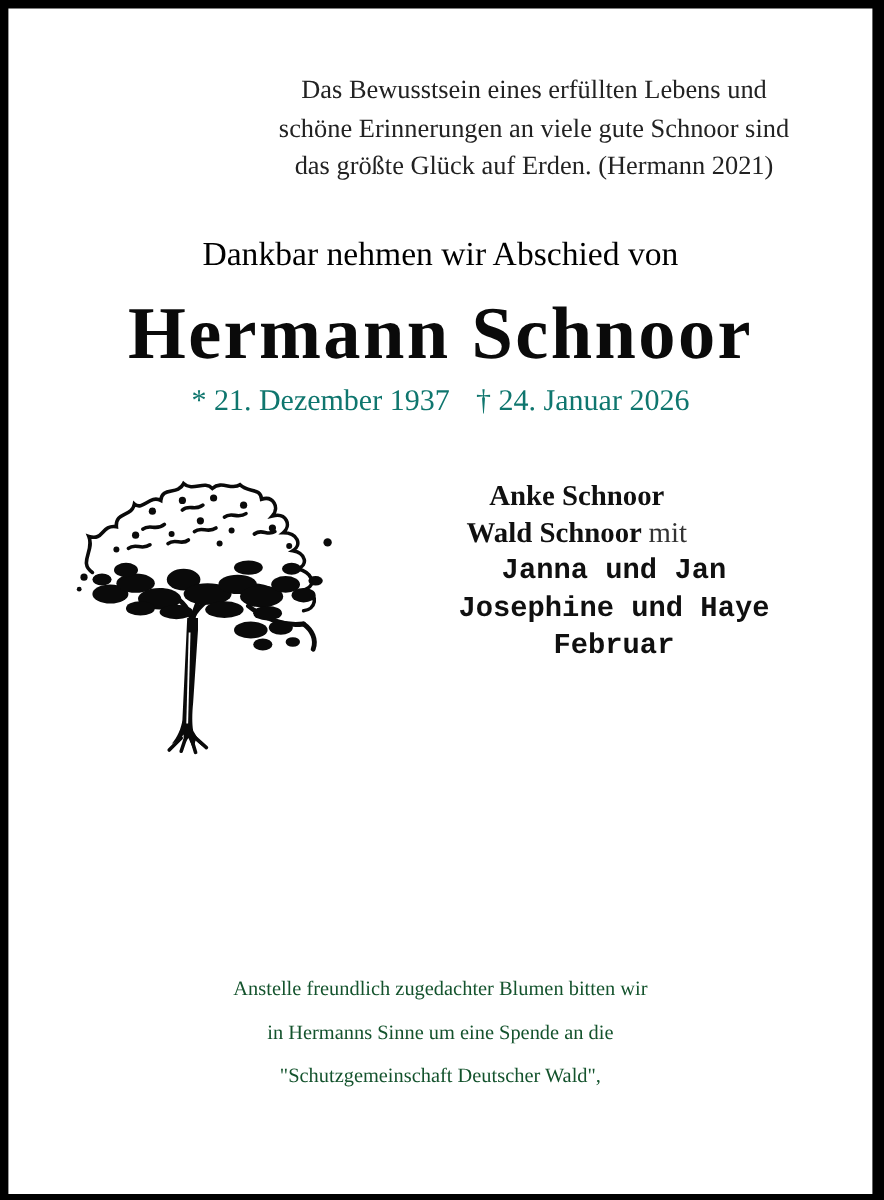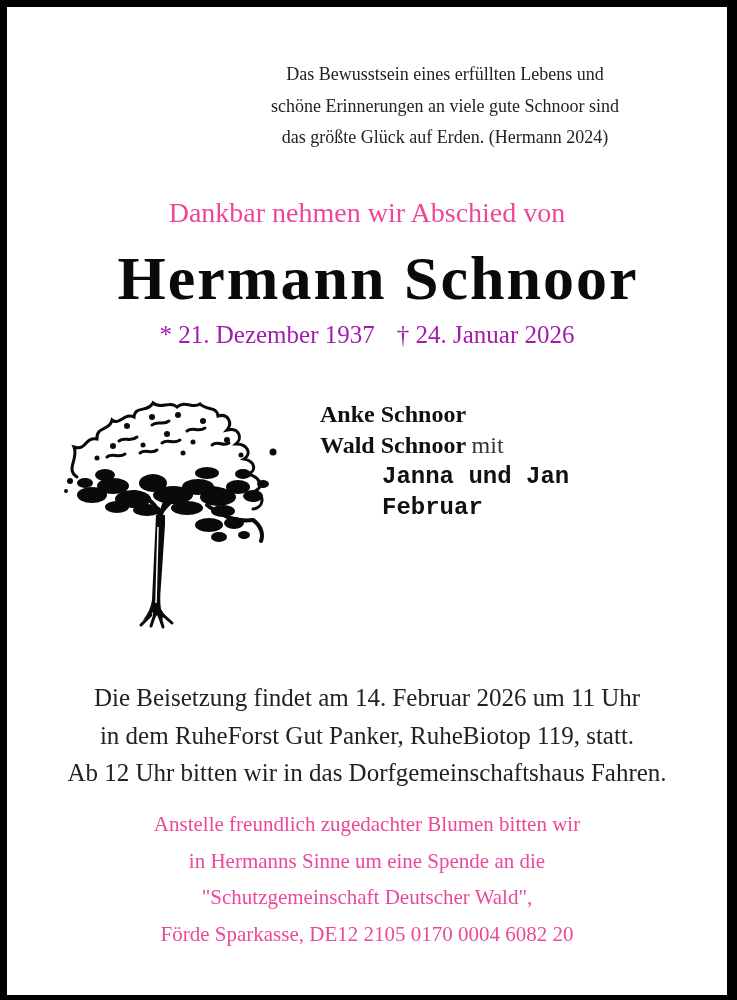--- a/index.html
+++ b/index.html
@@ -16,58 +16,57 @@
     border-style: solid;
     border-color: #000000;
     border-top-width: 7px;
     border-left-width: 7px;
     border-right-width: 10px;
     border-bottom-width: 5px;
     font-family: "Liberation Serif", "DejaVu Serif", serif;
     color: #1b1b1b;
     overflow: hidden;
   }
-  .abs { position: absolute; }
+  .abs { position: absolute; text-align: center; }
 
   .quote {
     left: 148px;
     top: 52px;
     width: 580px;
     text-align: center;
-    font-size: 18px;
+    font-size: 22px;
     line-height: 31.5px;
     color: #222222;
   }
   .intro {
     left: 0;
     top: 190px;
     width: 100%;
     text-align: center;
     font-size: 28px;
-    color: #ec4899;
+    color: #000000;
   }
   .deceased-name {
     left: 0;
     top: 237px;
     width: 100%;
     text-align: center;
     font-size: 62px;
     font-weight: bold;
     letter-spacing: 2px;
     line-height: 1.1;
     color: #0a0a0a;
-    padding-left: 11px;
   }
   .dates {
     left: 0;
     top: 314px;
     width: 100%;
     text-align: center;
     font-size: 25px;
-    color: #a21caf;
+    color: #0f766e;
   }
   .dates .gap { display: inline-block; width: 22px; }
 
   .tree {
     left: 50px;
     top: 388px;
     width: 225px;
     height: 240px;
   }
 
@@ -97,34 +96,34 @@
     text-align: center;
     font-size: 25px;
     line-height: 37.5px;
     color: #222222;
   }
   .donation-info {
     left: 0;
     top: 799px;
     width: 100%;
     text-align: center;
-    font-size: 21px;
+    font-size: 17px;
     line-height: 36.5px;
-    color: #ec4899;
+    color: #14532d;
   }
 </style>
 </head>
 <body>
 
 <div class="page">
 
   <div class="abs quote">
     <div>Das Bewusstsein eines erfüllten Lebens und</div>
     <div>schöne Erinnerungen an viele gute Schnoor sind</div>
-    <div>das größte Glück auf Erden. (Hermann 2024)</div>
+    <div>das größte Glück auf Erden. (Hermann 2021)</div>
   </div>
 
   <div class="abs intro">Dankbar nehmen wir Abschied von</div>
 
   <div class="abs deceased-name">Hermann Schnoor</div>
 
   <div class="abs dates">
     <span>* 21. Dezember 1937</span><span class="gap"></span><span>† 24. Januar 2026</span>
   </div>
 
@@ -205,29 +204,24 @@
         <path d="M103,222 L106,232"></path>
         <path d="M105,219 L115,228"></path>
       </g>
     </svg>
   </div>
 
   <div class="abs mourners">
     <div>Anke Schnoor</div>
     <div><span>Wald Schnoor</span> <span class="with-label">mit</span></div>
     <div class="child-line">Janna und Jan</div>
+    <div class="child-line">Josephine und Haye</div>
     <div class="child-line">Februar</div>
   </div>
 
-  <div class="abs funeral-info">
-    <div>Die Beisetzung findet am 14. Februar 2026 um 11 Uhr</div>
-    <div>in dem RuheForst Gut Panker, RuheBiotop 119, statt.</div>
-    <div>Ab 12 Uhr bitten wir in das Dorfgemeinschaftshaus Fahren.</div>
-  </div>
 
   <div class="abs donation-info">
     <div>Anstelle freundlich zugedachter Blumen bitten wir</div>
     <div>in Hermanns Sinne um eine Spende an die</div>
     <div>"Schutzgemeinschaft Deutscher Wald",</div>
-    <div>Förde Sparkasse, DE12 2105 0170 0004 6082 20</div>
   </div>
 
 </div>
 
 </body></html>

